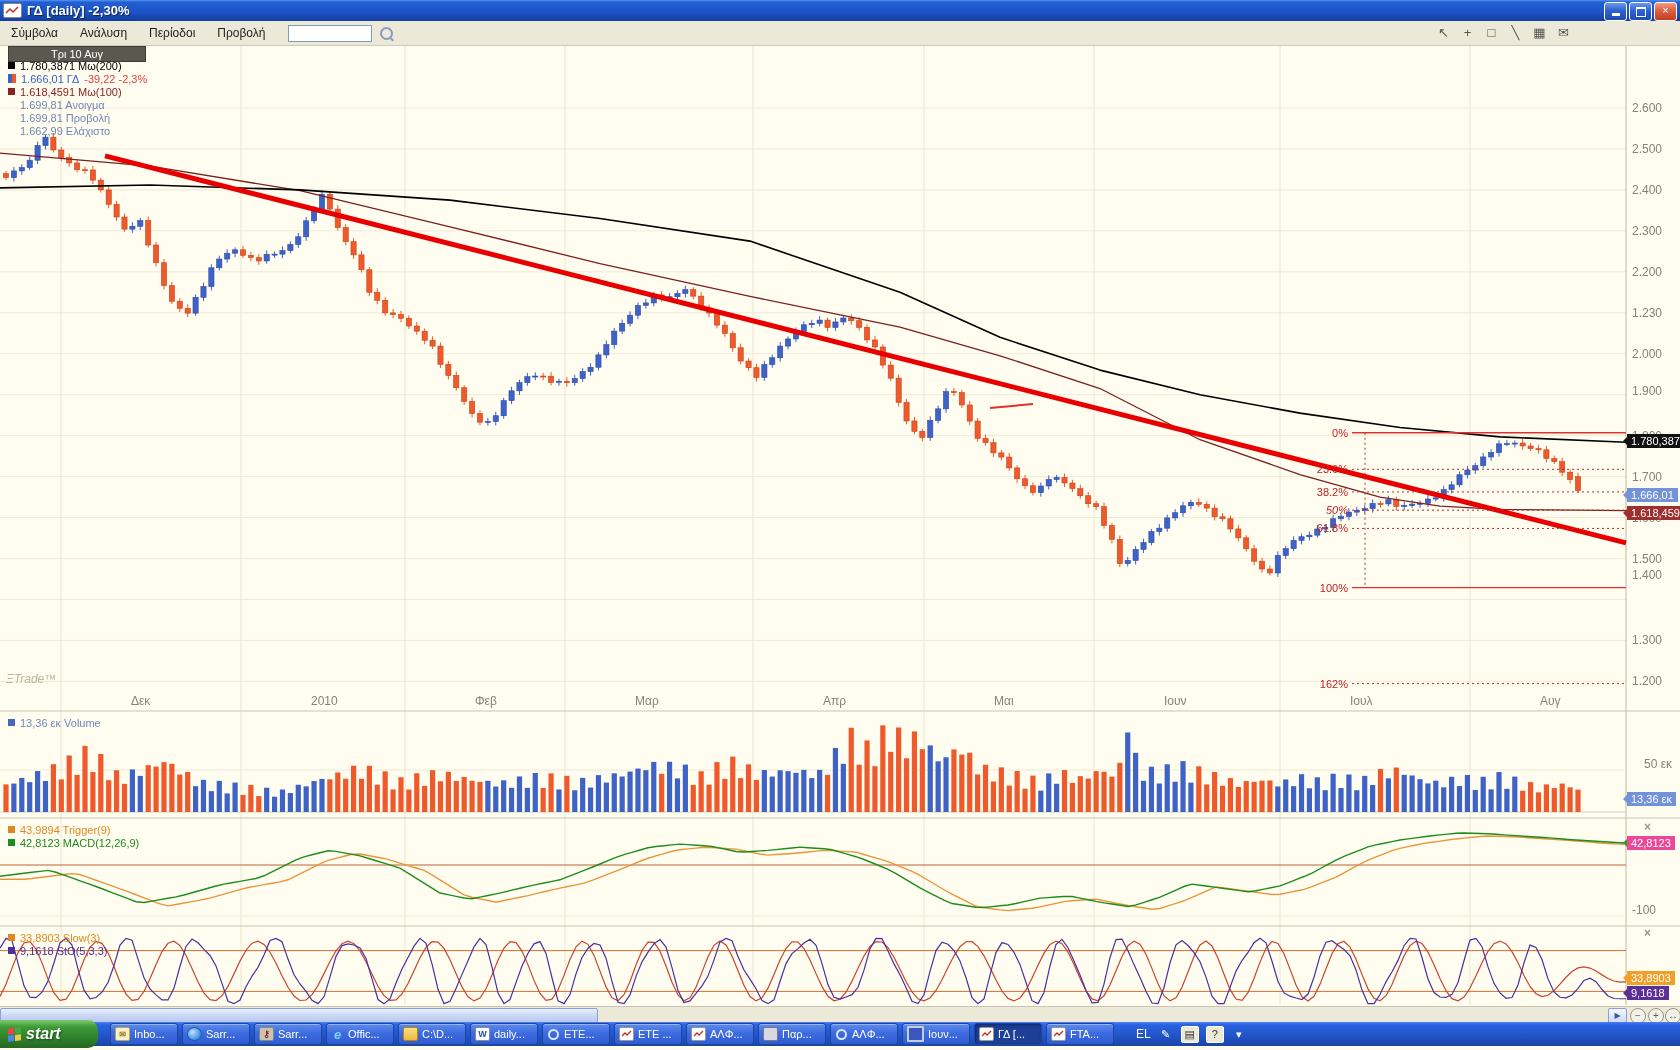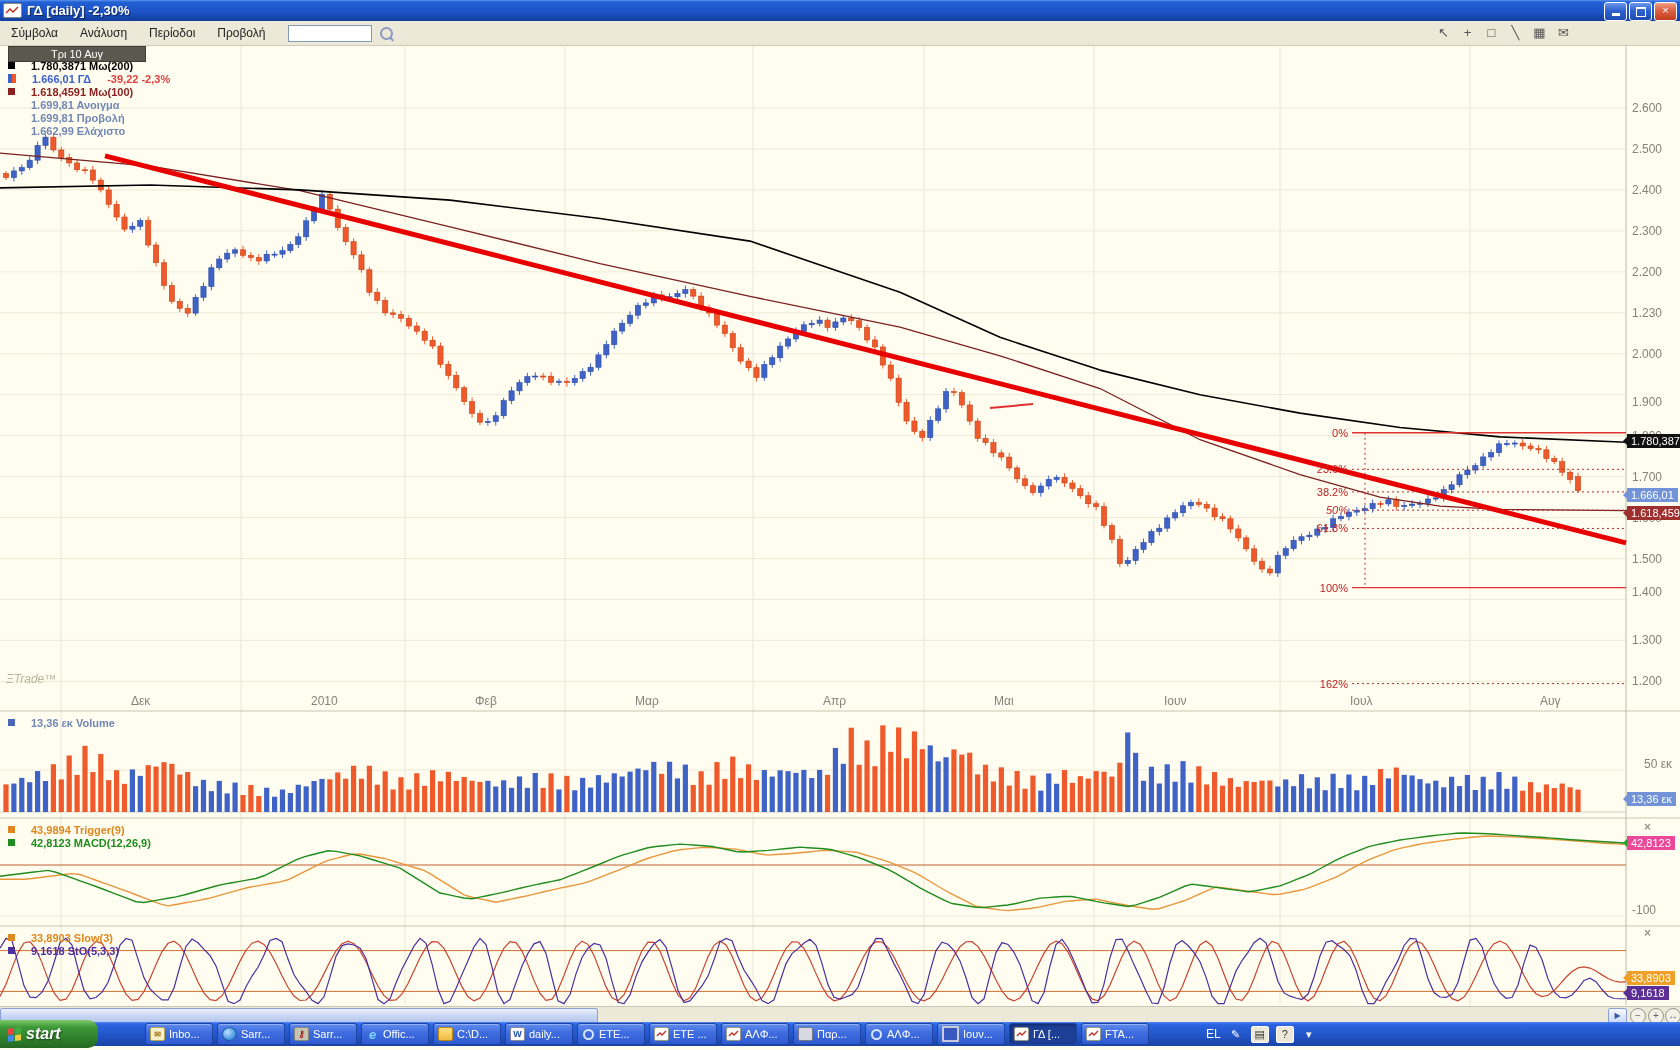--- a/index.html
+++ b/index.html
@@ -30,40 +30,40 @@
   #magnifier::after{content:"";position:absolute;width:5px;height:2px;background:#8A9AC0;
     transform:rotate(45deg);left:7px;top:9px;}
   #menu-tools{position:absolute;right:108px;top:3px;display:flex;gap:7px;color:#555;font-size:13px;}
   .tool-ic{width:17px;height:17px;text-align:center;line-height:17px;}
   
   #chart-bg{position:absolute;left:0;top:45px;width:1680px;height:961px;background:#FFFDF0;}
   #chart-svg{position:absolute;left:0;top:0;}
   .overlay{position:absolute;white-space:nowrap;}
   #date-chip{left:8px;top:46px;width:136px;height:14px;background:#5B594F;color:#fff;
     font-size:11px;text-align:center;line-height:14px;border:1px solid #3E3C34;}
-  .lg-row{height:13px;font-size:11px;display:flex;align-items:center;gap:16px;font-weight:bold;}
+  .lg-row{height:13px;font-size:11px;display:flex;align-items:center;gap:5px;}
   .lg-sq{width:7px;height:7px;flex:none;}
   .axis-tick{font-size:12px;color:#85827A;left:1632px;}
   .month-lb{font-size:12px;color:#85827A;top:694px;}
   .fib-lb{font-size:11px;color:#C02020;text-align:right;width:60px;}
   .tag{left:1627px;height:14px;color:#fff;font-size:11px;line-height:14px;padding:0 4px;position:absolute;}
   .tag::before{content:"";position:absolute;left:-5px;top:3px;border:4px solid transparent;}
   .pane-x{position:absolute;left:1644px;color:#9A968A;font-size:12px;font-weight:bold;}
   #watermark{left:6px;top:672px;font-size:12px;color:#B9B49C;font-style:italic;}
   
   #scroll-row{position:absolute;left:0;top:1006px;width:1680px;height:16px;background:#ECE9D8;border-top:1px solid #C9C5B2;}
   #scroll-thumb{position:absolute;left:0;top:1px;width:596px;height:14px;
     background:linear-gradient(#EAF0FD,#C9D6F4 50%,#B4C6EE);border:1px solid #8CA0D8;border-radius:2px;}
   #scroll-arrow{position:absolute;left:1608px;top:1px;width:17px;height:14px;background:linear-gradient(#F4F7FE,#CBD8F6);
     border:1px solid #8CA0D8;border-radius:2px;color:#3A5A9C;font-size:8px;text-align:center;line-height:14px;}
   .zoom-btn{position:absolute;top:1px;width:14px;height:14px;border:1px solid #9A968A;border-radius:50%;
     background:#F4F2E8;color:#666;font-size:10px;line-height:13px;text-align:center;}
   
   #taskbar{position:absolute;left:0;top:1022px;width:1680px;height:24px;
-    background:linear-gradient(#4C81F2 0%,#2A62E0 12%,#2255C8 55%,#1B44A6 100%);display:flex;align-items:center;gap:35px;}
+    background:linear-gradient(#4C81F2 0%,#2A62E0 12%,#2255C8 55%,#1B44A6 100%);display:flex;align-items:center;}
   #start-btn{height:28px;width:98px;border-radius:0 10px 10px 0;flex:none;
     background:linear-gradient(#7ECB6C 0%,#3E9A37 25%,#2E7D2A 70%,#256823 100%);
     display:flex;align-items:center;gap:5px;padding-left:8px;box-sizing:border-box;
     color:#fff;font-size:16px;font-weight:bold;font-style:italic;text-shadow:1px 1px 2px #0007;}
   #start-flag{width:13px;height:13px;display:grid;grid-template-columns:6px 6px;grid-gap:1px;transform:skewY(-6deg);}
   #start-flag i{display:block;height:6px;}
   #tasks{display:flex;gap:4px;margin-left:12px;}
   .task-btn{width:68px;height:22px;border-radius:3px;border:1px solid #1E44A0;
     background:linear-gradient(#5E8BEE 0%,#3E6CDF 45%,#2F5BD0 100%);
     display:flex;align-items:center;gap:4px;padding:0 4px;box-sizing:border-box;
@@ -820,26 +820,26 @@
     </div>
   <div class="overlay" id="watermark">ΞTrade™</div>
   <div id="price-axis">
       <div class="overlay axis-tick" style="top:101px;">2.600</div>
       <div class="overlay axis-tick" style="top:141.955px;">2.500</div>
       <div class="overlay axis-tick" style="top:182.91000000000003px;">2.400</div>
       <div class="overlay axis-tick" style="top:223.865px;">2.300</div>
       <div class="overlay axis-tick" style="top:264.82000000000005px;">2.200</div>
       <div class="overlay axis-tick" style="top:305.775px;">1.230</div>
       <div class="overlay axis-tick" style="top:346.73px;">2.000</div>
-      <div class="overlay axis-tick" style="top:395px;">1.900</div>
+      <div class="overlay axis-tick" style="top:384px;">1.900</div>
       <div class="overlay axis-tick" style="top:428.64000000000004px;">1.800</div>
       <div class="overlay axis-tick" style="top:469.595px;">1.700</div>
       <div class="overlay axis-tick" style="top:510.54999999999995px;">1.600</div>
       <div class="overlay axis-tick" style="top:551.5050000000001px;">1.500</div>
-      <div class="overlay axis-tick" style="top:585px;">1.400</div>
+      <div class="overlay axis-tick" style="top:568px;">1.400</div>
       <div class="overlay axis-tick" style="top:633.4150000000001px;">1.300</div>
       <div class="overlay axis-tick" style="top:674.37px;">1.200</div>
     </div>
   <div id="month-axis">
       <div class="overlay month-lb" style="left:131px;">Δεκ</div>
       <div class="overlay month-lb" style="left:311px;">2010</div>
       <div class="overlay month-lb" style="left:475px;">Φεβ</div>
       <div class="overlay month-lb" style="left:635px;">Μαρ</div>
       <div class="overlay month-lb" style="left:823px;">Απρ</div>
       <div class="overlay month-lb" style="left:994px;">Μαι</div>

